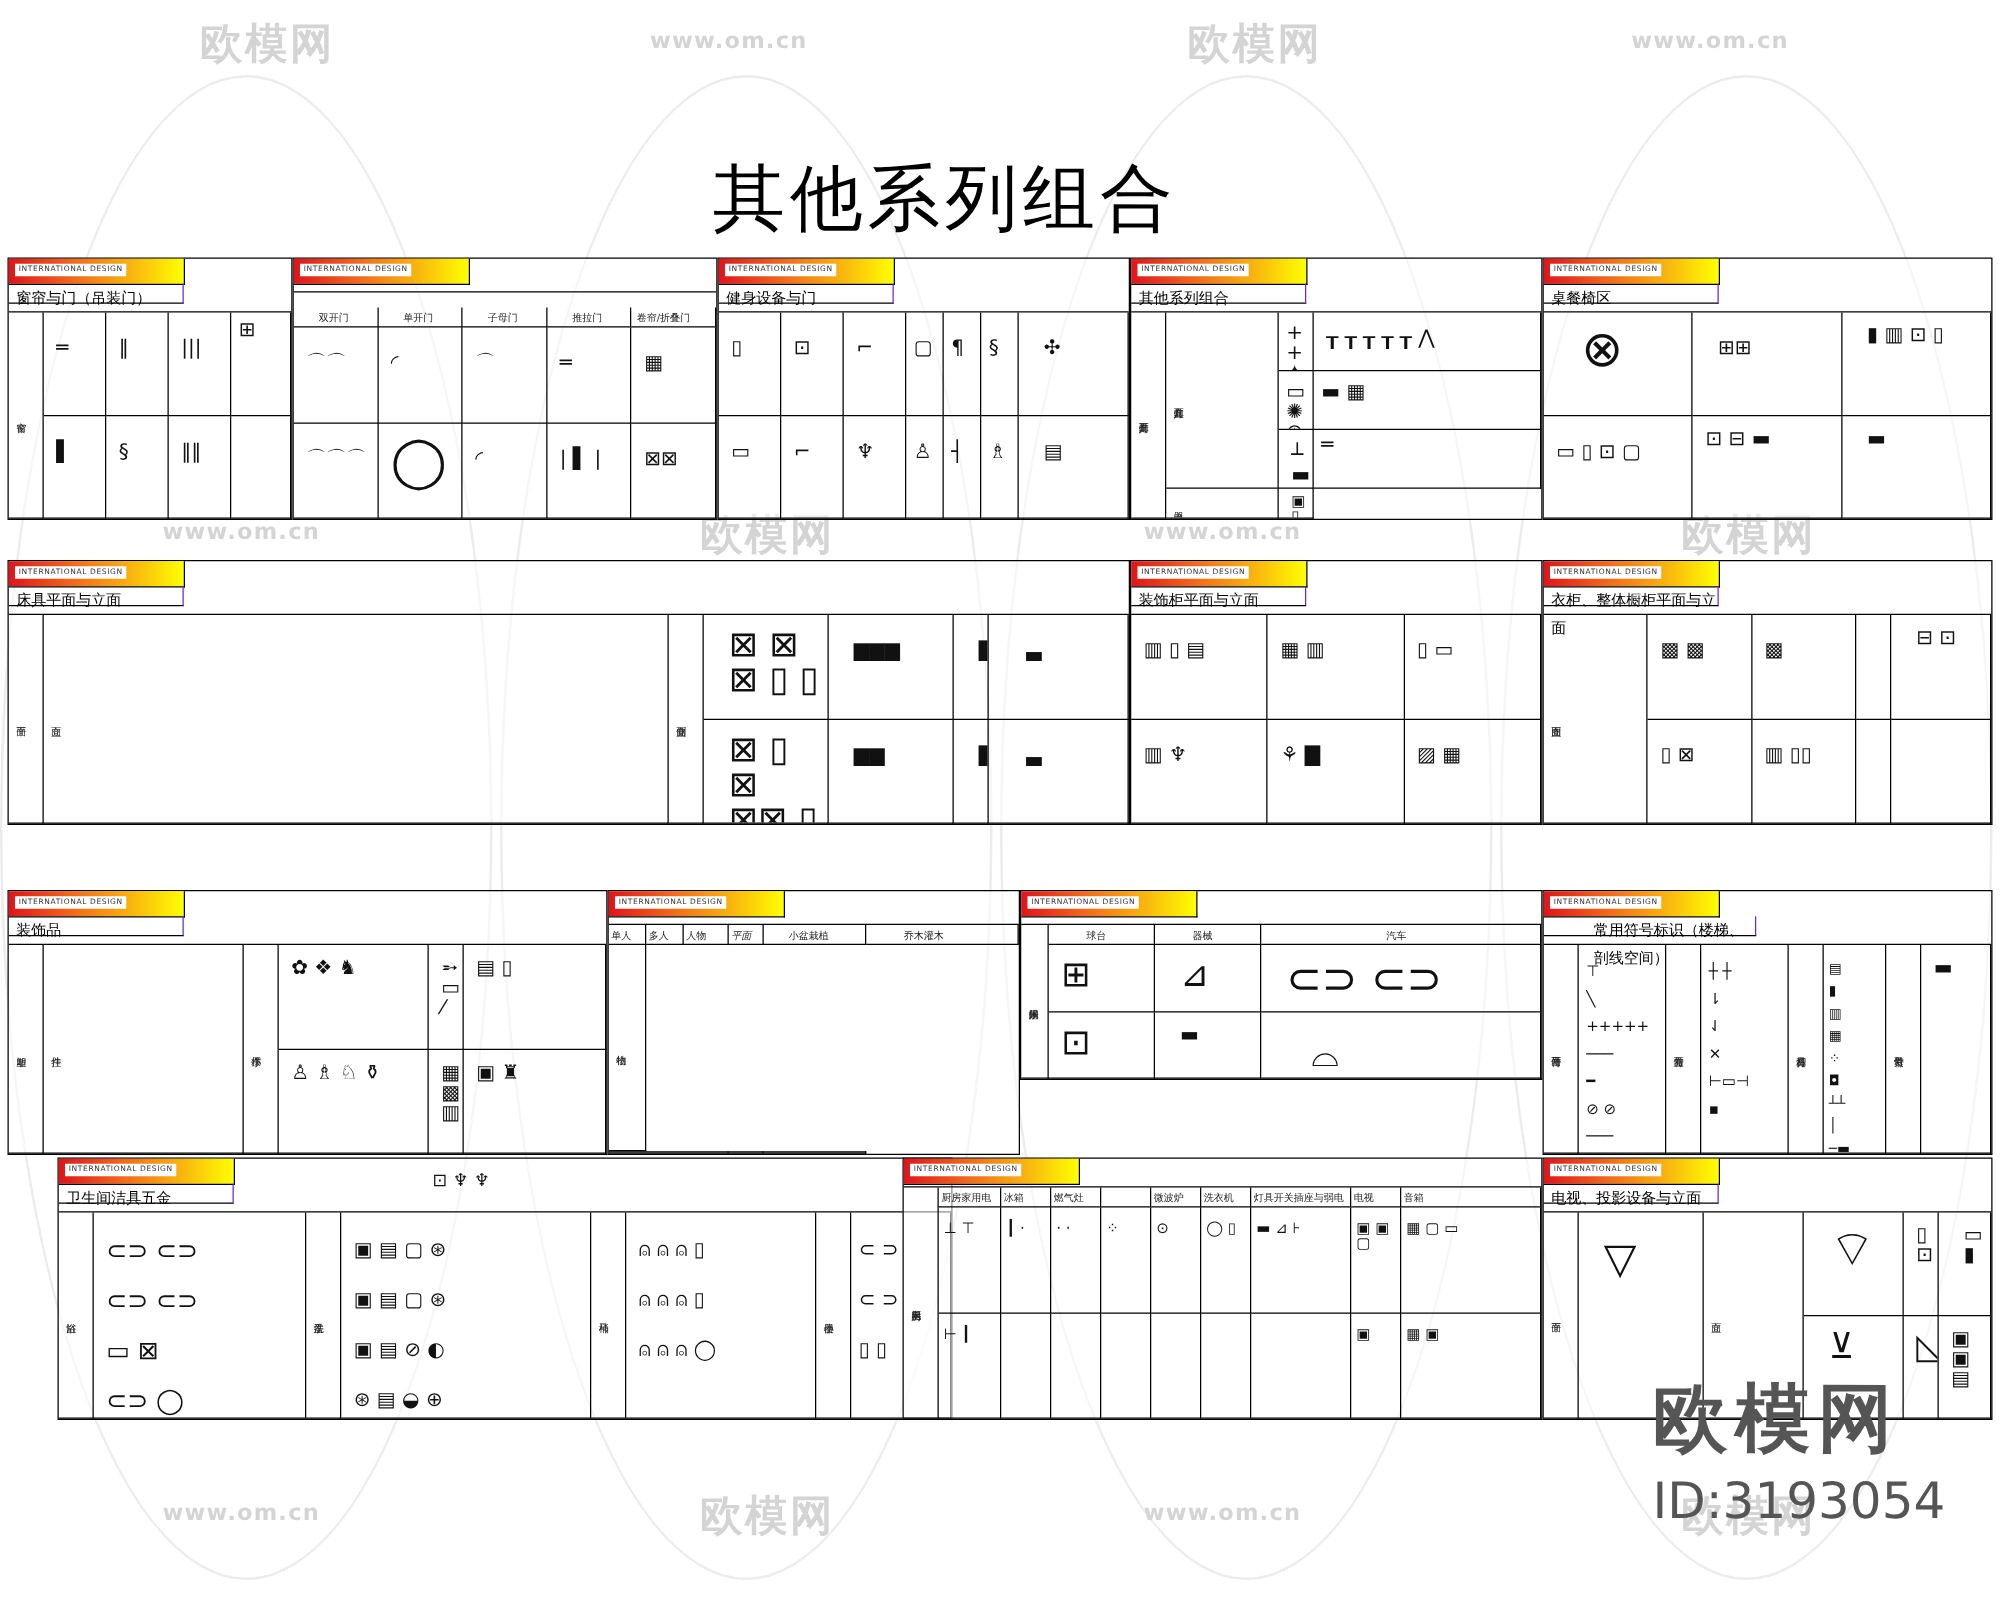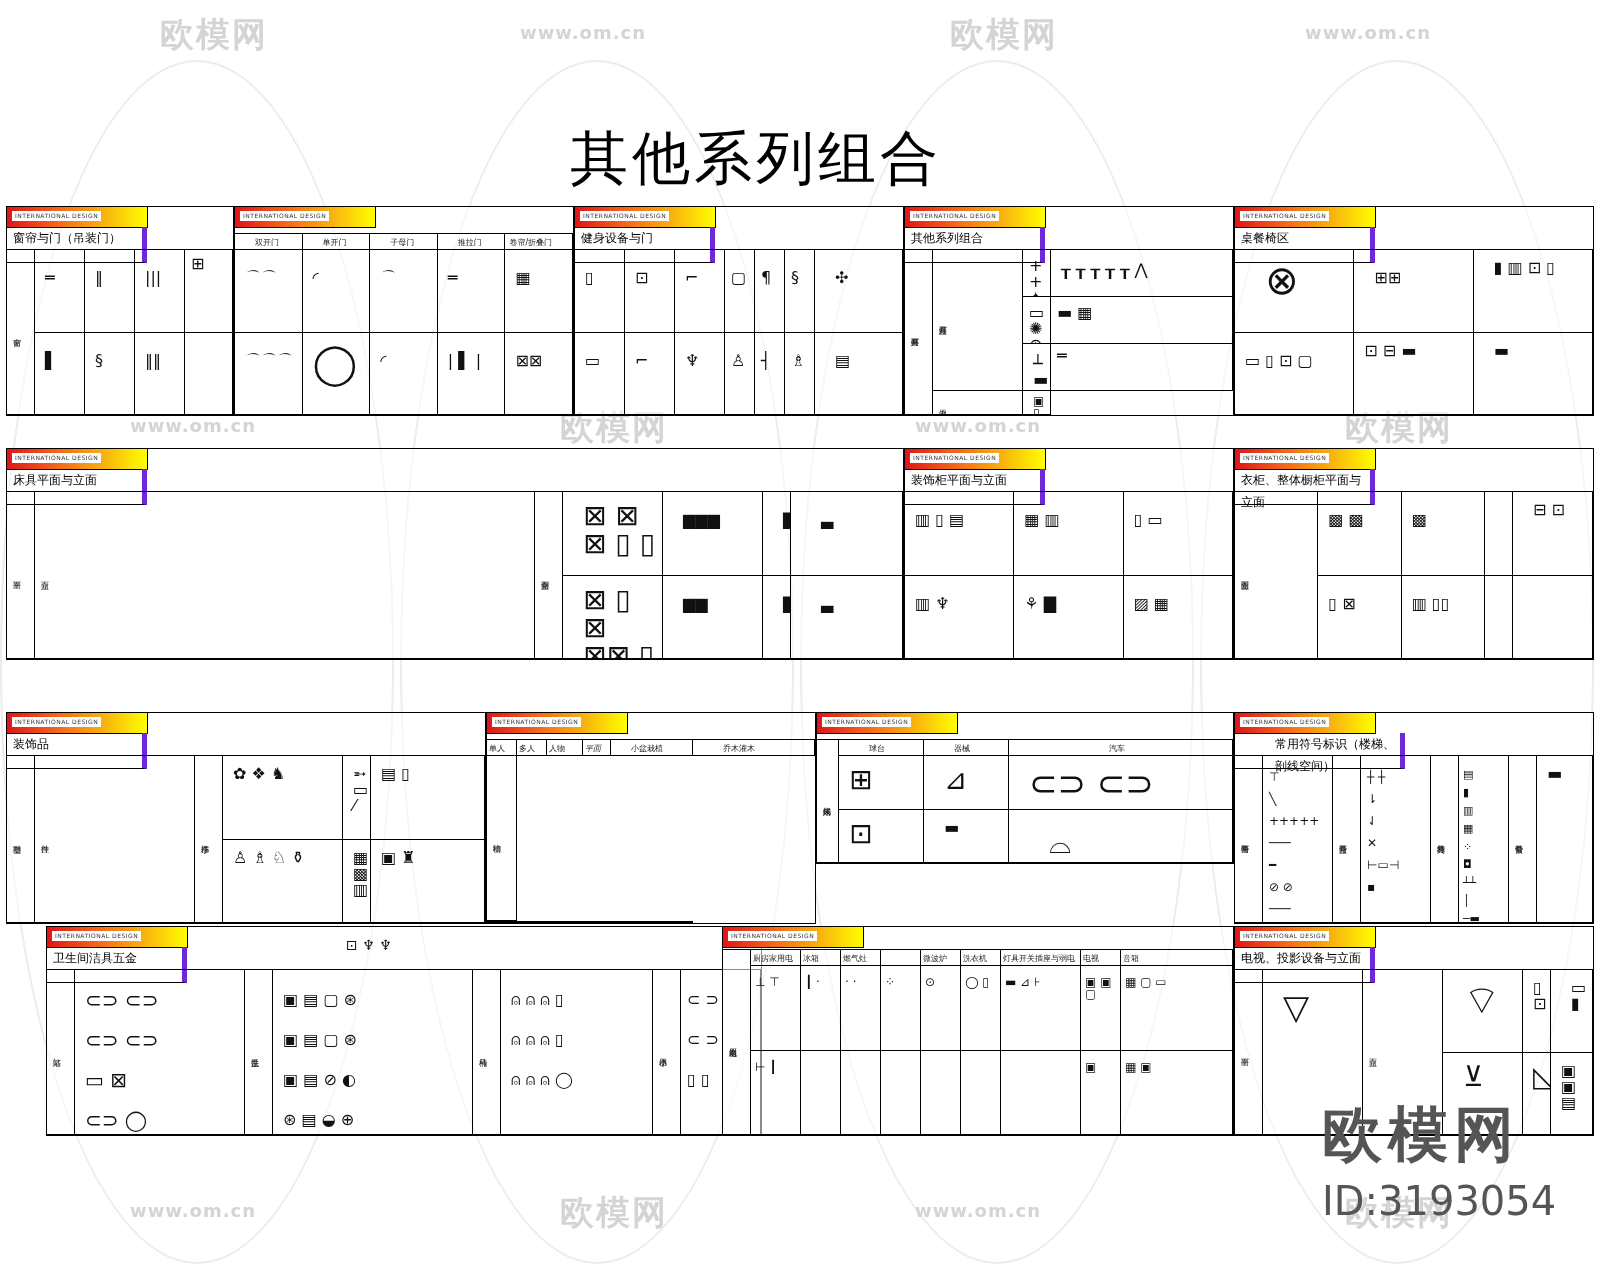--- a/index.html
+++ b/index.html
@@ -5,21 +5,21 @@
   html,body{margin:0;padding:0;background:#fff;}
   body{width:1600px;height:1280px;position:relative;overflow:hidden;font-family:"DejaVu Sans",sans-serif;color:#000;}
   .wm{position:absolute;color:#d4d4d4;font-family:"DejaVu Sans",sans-serif;font-weight:bold;pointer-events:none;white-space:nowrap;}
   .wm.logo{font-size:34px;letter-spacing:2px;}
   .wm.url{font-size:18px;letter-spacing:1px;}
   .arc{position:absolute;border:2px solid #ececec;border-radius:50%;pointer-events:none;}
   .title{position:absolute;left:570px;top:120px;font-size:58px;font-family:"DejaVu Serif",serif;letter-spacing:4px;}
   .panel{position:absolute;border:1px solid #000;background:rgba(255,255,255,0.55);box-sizing:border-box;}
   .hdr{position:absolute;left:0;top:0;width:140px;height:20px;background:linear-gradient(90deg,#e0141a 0%,#f2651c 35%,#f9b40e 70%,#ffff00 100%);border-right:1px solid #000;border-bottom:1px solid #000;}
   .hdr .tag{position:absolute;left:5px;top:4px;height:10px;padding:0 3px;background:#fff;font-size:6px;line-height:10px;color:#333;letter-spacing:0.5px;}
-  .ptitle{position:absolute;left:0;top:20px;width:140px;height:36px;border-right:5px solid #6d28d9;border-bottom:1px solid #000;font-size:12px;line-height:22px;padding-left:6px;box-sizing:border-box;font-family:"DejaVu Serif",serif;}
+  .ptitle{position:absolute;left:0;top:20px;width:140px;height:16px;border-right:1px solid #6d28d9;border-bottom:1px solid #000;font-size:12px;line-height:22px;padding-left:6px;box-sizing:border-box;font-family:"DejaVu Serif",serif;}
   .body{position:absolute;left:0;right:0;bottom:0;border-top:1px solid #000;}
   .grid{position:absolute;inset:0;display:grid;}
   .cell{border-right:1px solid #000;border-bottom:1px solid #000;position:relative;overflow:hidden;}
   .lbl{position:absolute;left:3px;top:50%;transform:translateY(-50%);font-size:8px;writing-mode:vertical-rl;color:#222;}
   .sym{position:absolute;font-size:16px;line-height:1;color:#111;}
   .colhead{position:absolute;font-size:8px;color:#222;}
   .id-block{position:absolute;left:1322px;top:1095px;color:#555;}
   .id-block .brand{font-size:60px;font-weight:bold;letter-spacing:6px;}
   .id-block .id{font-size:40px;margin-top:2px;}
 </style>
@@ -80,21 +80,21 @@
       <div class="cell"></div>
     </div>
   </div>
 </div>
 
 <div class="panel" style="left:234px;top:206px;width:340px;height:210px;">
   <div class="hdr">
       <span class="tag">INTERNATIONAL DESIGN</span>
     </div>
   <div class="body" style="top:26px;">
-    <div class="grid" style="grid-template-columns:1fr 1fr 1fr 1fr 1fr;grid-template-rows:16px 1fr 1fr;">
+    <div class="grid" style="grid-template-columns:1fr 1fr 1fr 1fr 1fr;grid-template-rows:16px 1fr 1fr;margin-top:12px;">
       <div class="cell">
           <span class="colhead" style="left:20px;top:3px;">双开门</span>
         </div>
       <div class="cell">
           <span class="colhead" style="left:20px;top:3px;">单开门</span>
         </div>
       <div class="cell">
           <span class="colhead" style="left:20px;top:3px;">子母门</span>
         </div>
       <div class="cell">

